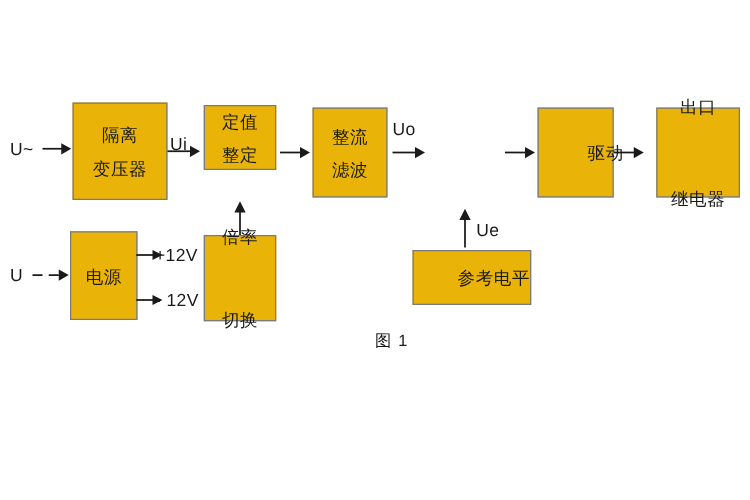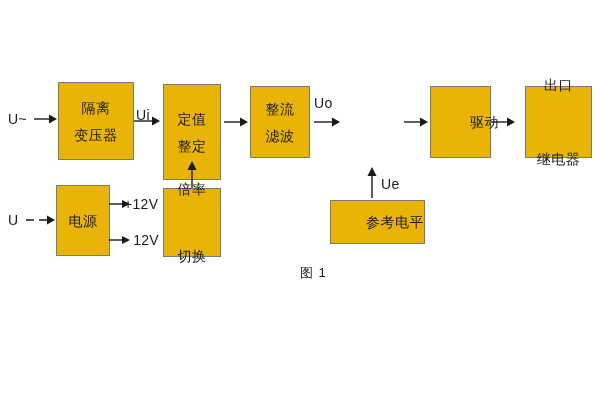--- a/index.html
+++ b/index.html
@@ -89,21 +89,21 @@
 
   <div class="label sig" style="left:136px; top:108px;">Ui</div>
 
   <div class="arrow" style="left:134px; top:115px;">
     <svg width="27" height="12" viewBox="0 0 27 12">
       <line x1="0" y1="6" x2="20" y2="6" stroke="#1a1a1a" stroke-width="1.4"></line>
       <polygon points="18,1.5 26,6 18,10.5" fill="#1a1a1a"></polygon>
     </svg>
   </div>
 
-  <div class="box" style="left:163px; top:84px; width:58px; height:96px;align-items:center;">
+  <div class="box" style="left:163px; top:84px; width:58px; height:52px;align-items:center;">
     <span class="line">定值</span>
     <span class="line">整定</span>
   </div>
 
   <div class="arrow" style="left:224px; top:116px;">
     <svg width="25" height="12" viewBox="0 0 25 12">
       <line x1="0" y1="6" x2="18" y2="6" stroke="#1a1a1a" stroke-width="1.4"></line>
       <polygon points="16,1.5 24,6 16,10.5" fill="#1a1a1a"></polygon>
     </svg>
   </div>

